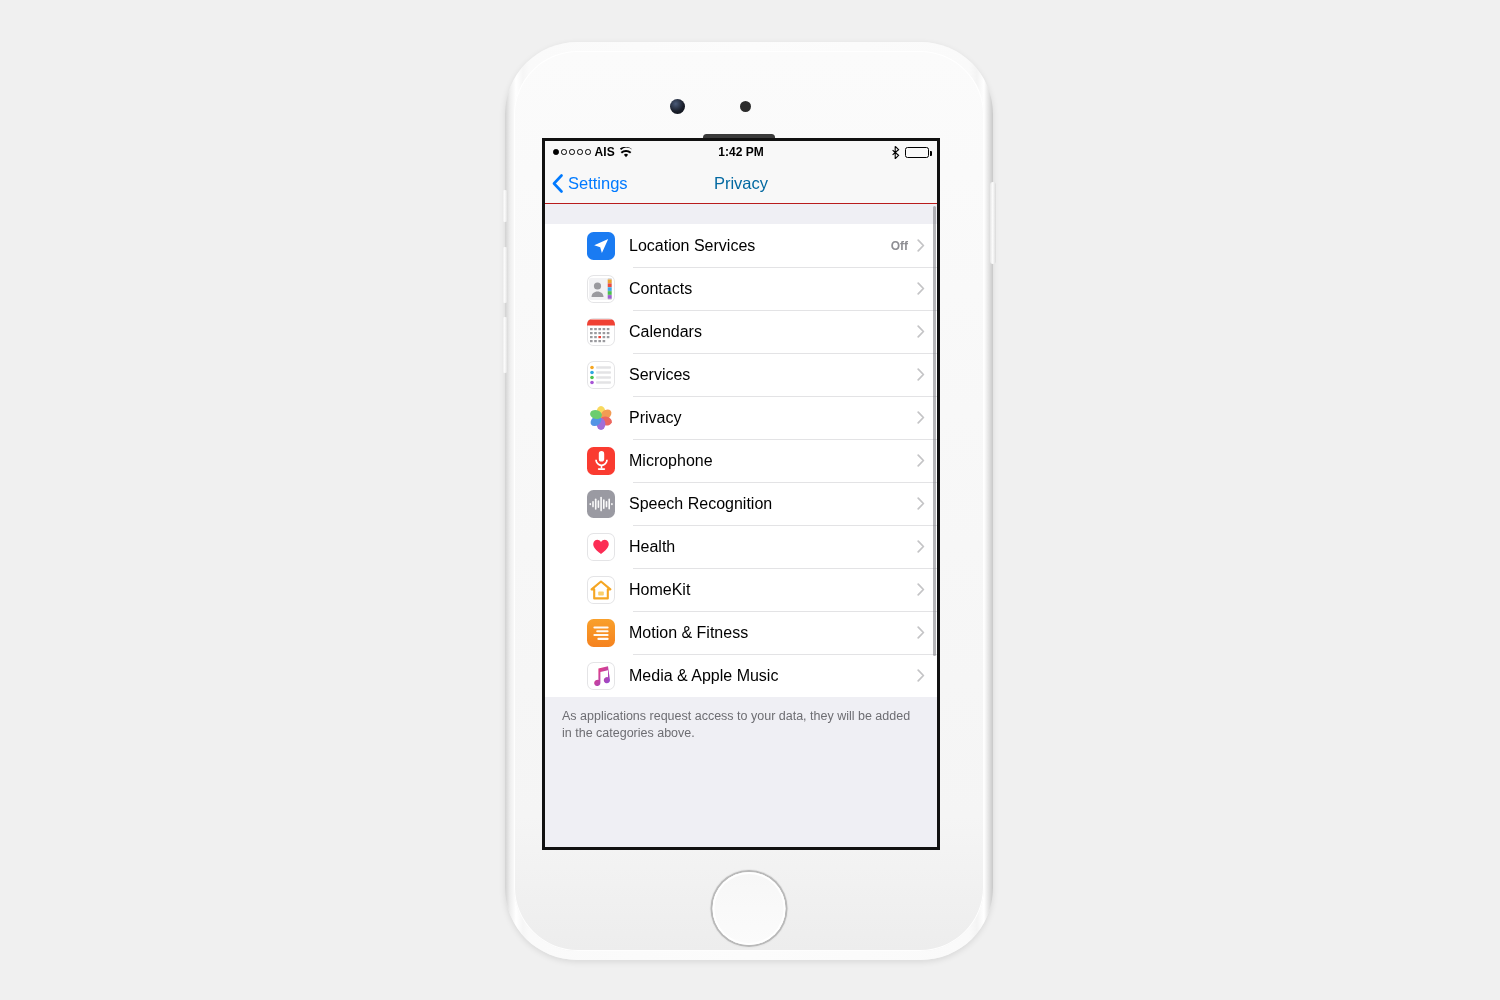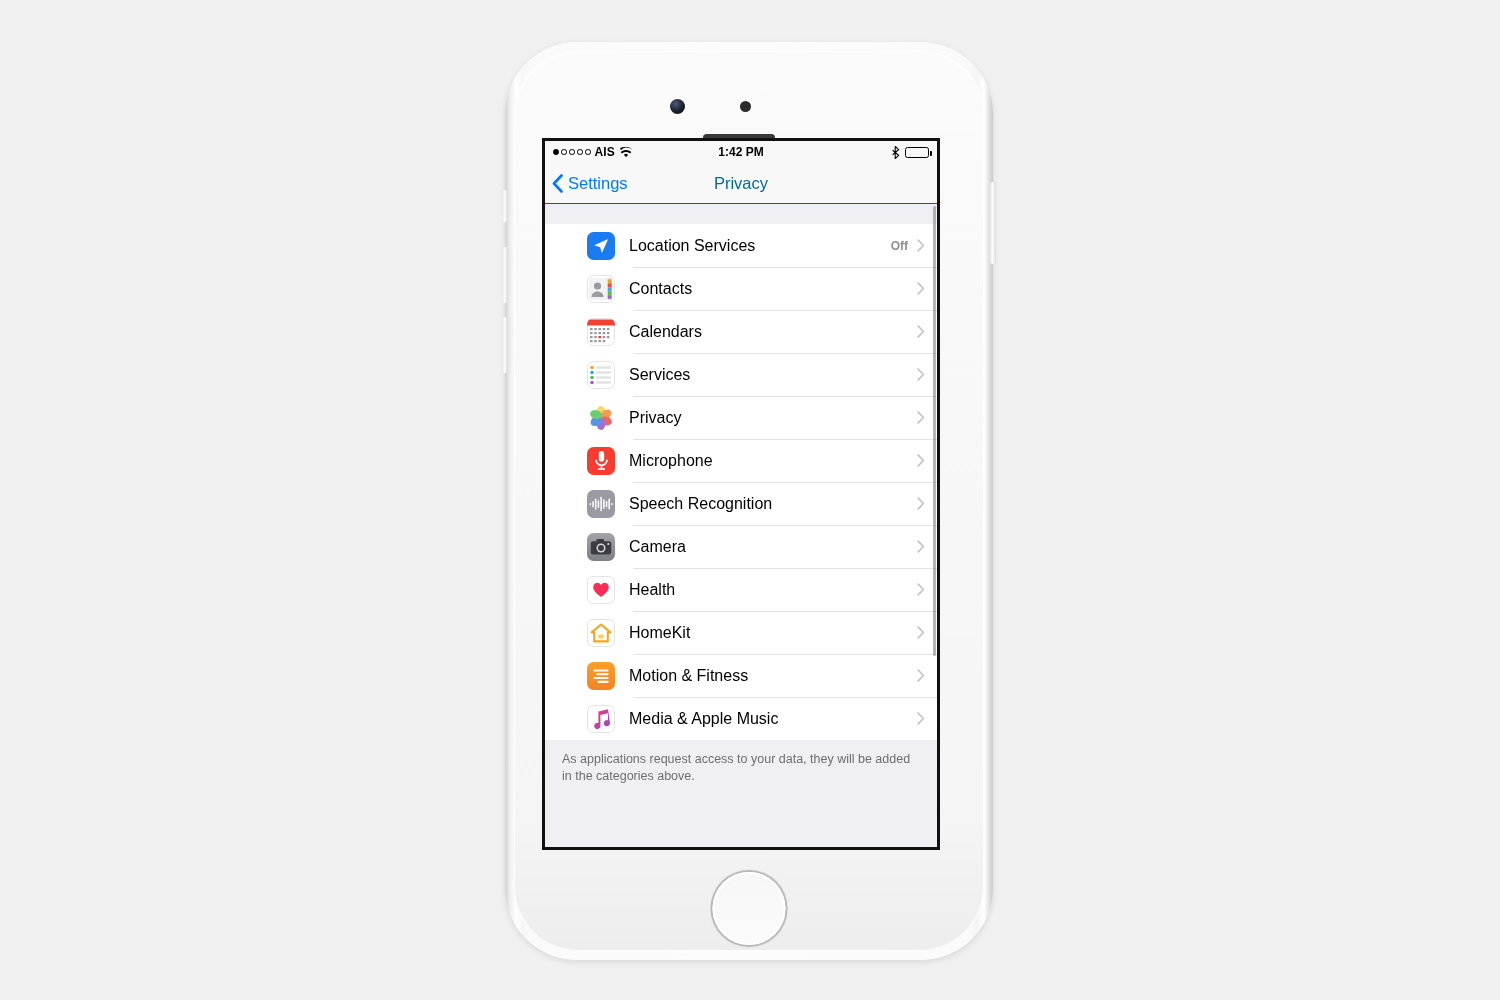--- a/index.html
+++ b/index.html
@@ -394,37 +394,20 @@
                 </svg>
               </span>
               <span class="row-label">Speech Recognition</span>
               <span class="chev">
                 <svg width="8" height="13" viewBox="0 0 8 13">
                   <path d="M1.2 1.2 L6.4 6.5 L1.2 11.8" stroke="#c4c4c6" stroke-width="1.7" fill="none" stroke-linecap="round" stroke-linejoin="round"></path>
                 </svg>
               </span>
             </div>
             <div class="row">
-              <span class="row-icon" style="background: linear-gradient(rgb(163, 163, 169), rgb(127, 127, 134));">
-                <svg width="22" height="18" viewBox="0 0 22 18">
-                  <rect x="0.8" y="3.2" width="20.4" height="13.4" rx="2.4" fill="#3c3c42"></rect>
-                  <rect x="6.5" y="1" width="7.5" height="3" rx="1" fill="#3c3c42"></rect>
-                  <circle cx="11" cy="10" r="4.5" fill="#d8d8dc"></circle>
-                  <circle cx="11" cy="10" r="3" fill="#3c3c42"></circle>
-                  <circle cx="18.3" cy="6" r="1.1" fill="#d8d8dc"></circle>
-                </svg>
-              </span>
-              <span class="row-label">Camera</span>
-              <span class="chev">
-                <svg width="8" height="13" viewBox="0 0 8 13">
-                  <path d="M1.2 1.2 L6.4 6.5 L1.2 11.8" stroke="#c4c4c6" stroke-width="1.7" fill="none" stroke-linecap="round" stroke-linejoin="round"></path>
-                </svg>
-              </span>
-            </div>
-            <div class="row">
               <span class="row-icon" style="background: rgb(255, 255, 255); box-shadow: rgb(228, 228, 230) 0px 0px 0px 1px inset;">
                 <svg width="18" height="17" viewBox="0 0 18 17">
                   <path d="M9 16 C1.4 10.8 0.2 6.8 1.9 3.8 C3.4 1.1 7 1 9 4 C11 1 14.6 1.1 16.1 3.8 C17.8 6.8 16.6 10.8 9 16 Z" fill="#fc2d55"></path>
                 </svg>
               </span>
               <span class="row-label">Health</span>
               <span class="chev">
                 <svg width="8" height="13" viewBox="0 0 8 13">
                   <path d="M1.2 1.2 L6.4 6.5 L1.2 11.8" stroke="#c4c4c6" stroke-width="1.7" fill="none" stroke-linecap="round" stroke-linejoin="round"></path>
                 </svg>

